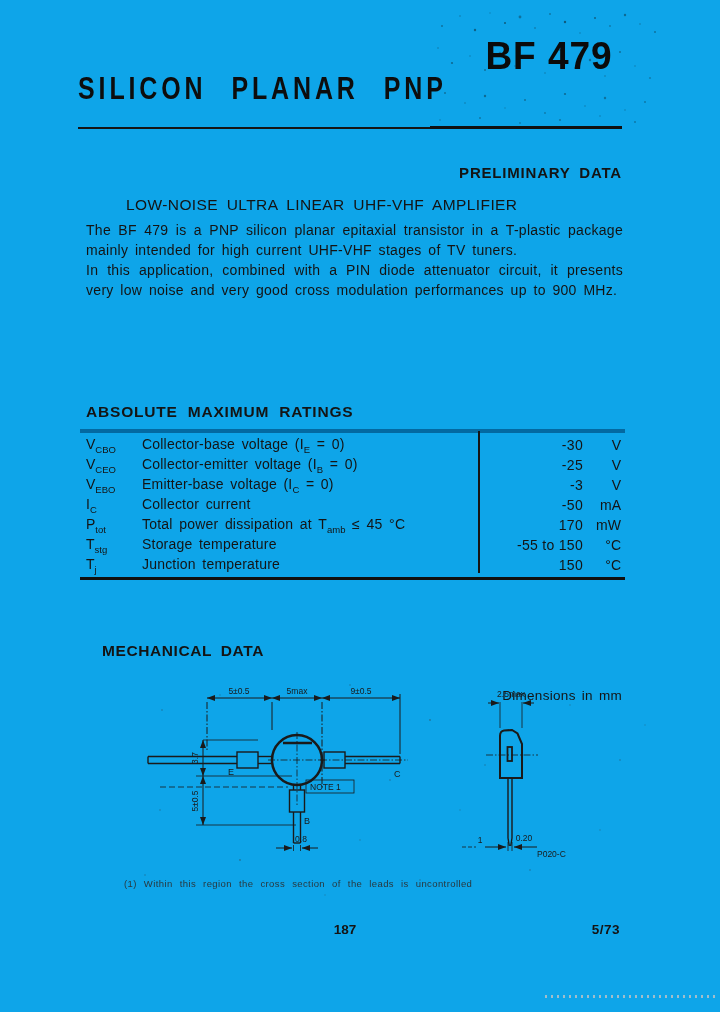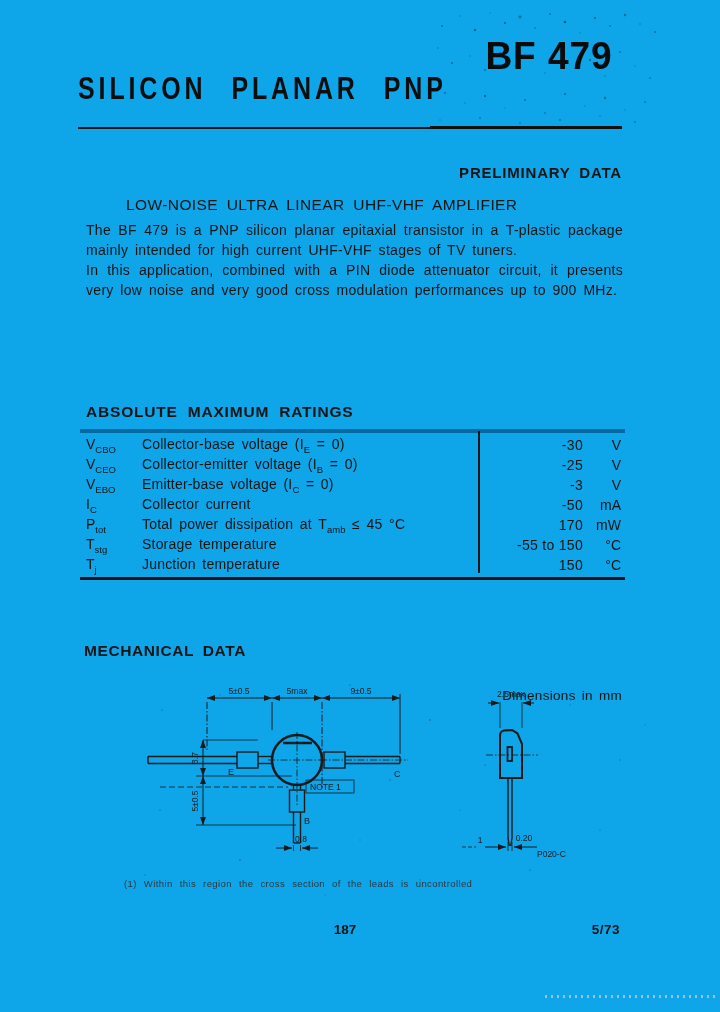--- a/index.html
+++ b/index.html
@@ -58,21 +58,21 @@
   .amr-row { display:flex; align-items:center; height:20px; font-size:14px; }
   .amr-sym { width:62px; padding-left:6px; }
   .amr-sym sub, .amr-desc sub { font-size:9.5px; letter-spacing:0; }
   .amr-desc { flex:1; letter-spacing:0.2px; word-spacing:2.5px; }
   .amr-val { width:114px; text-align:right; letter-spacing:0.3px; }
   .amr-unit { width:42px; text-align:right; padding-right:4px; }
   .amr-divider { position:absolute; left:478px; top:431px; width:2px; height:142px; background:#151515; }
 
   
   .mech-heading {
-    position:absolute; left:84px; top:642px;
+    position:absolute; left:102px; top:642px;
     font-size:15.5px; font-weight:bold; letter-spacing:0.6px; word-spacing:4px;
   }
   .mech-units { position:absolute; right:98px; top:646px; font-size:13.5px; letter-spacing:0.3px; word-spacing:2px;margin-top:42px; }
   .mech-drawing { position:absolute; left:100px; top:670px; }
   .mech-footnote {
     position:absolute; left:124px; top:878px;
     font-size:9.5px; color:#2c2c2c; letter-spacing:0.4px; word-spacing:4px; opacity:0.9;
   }
 
   

